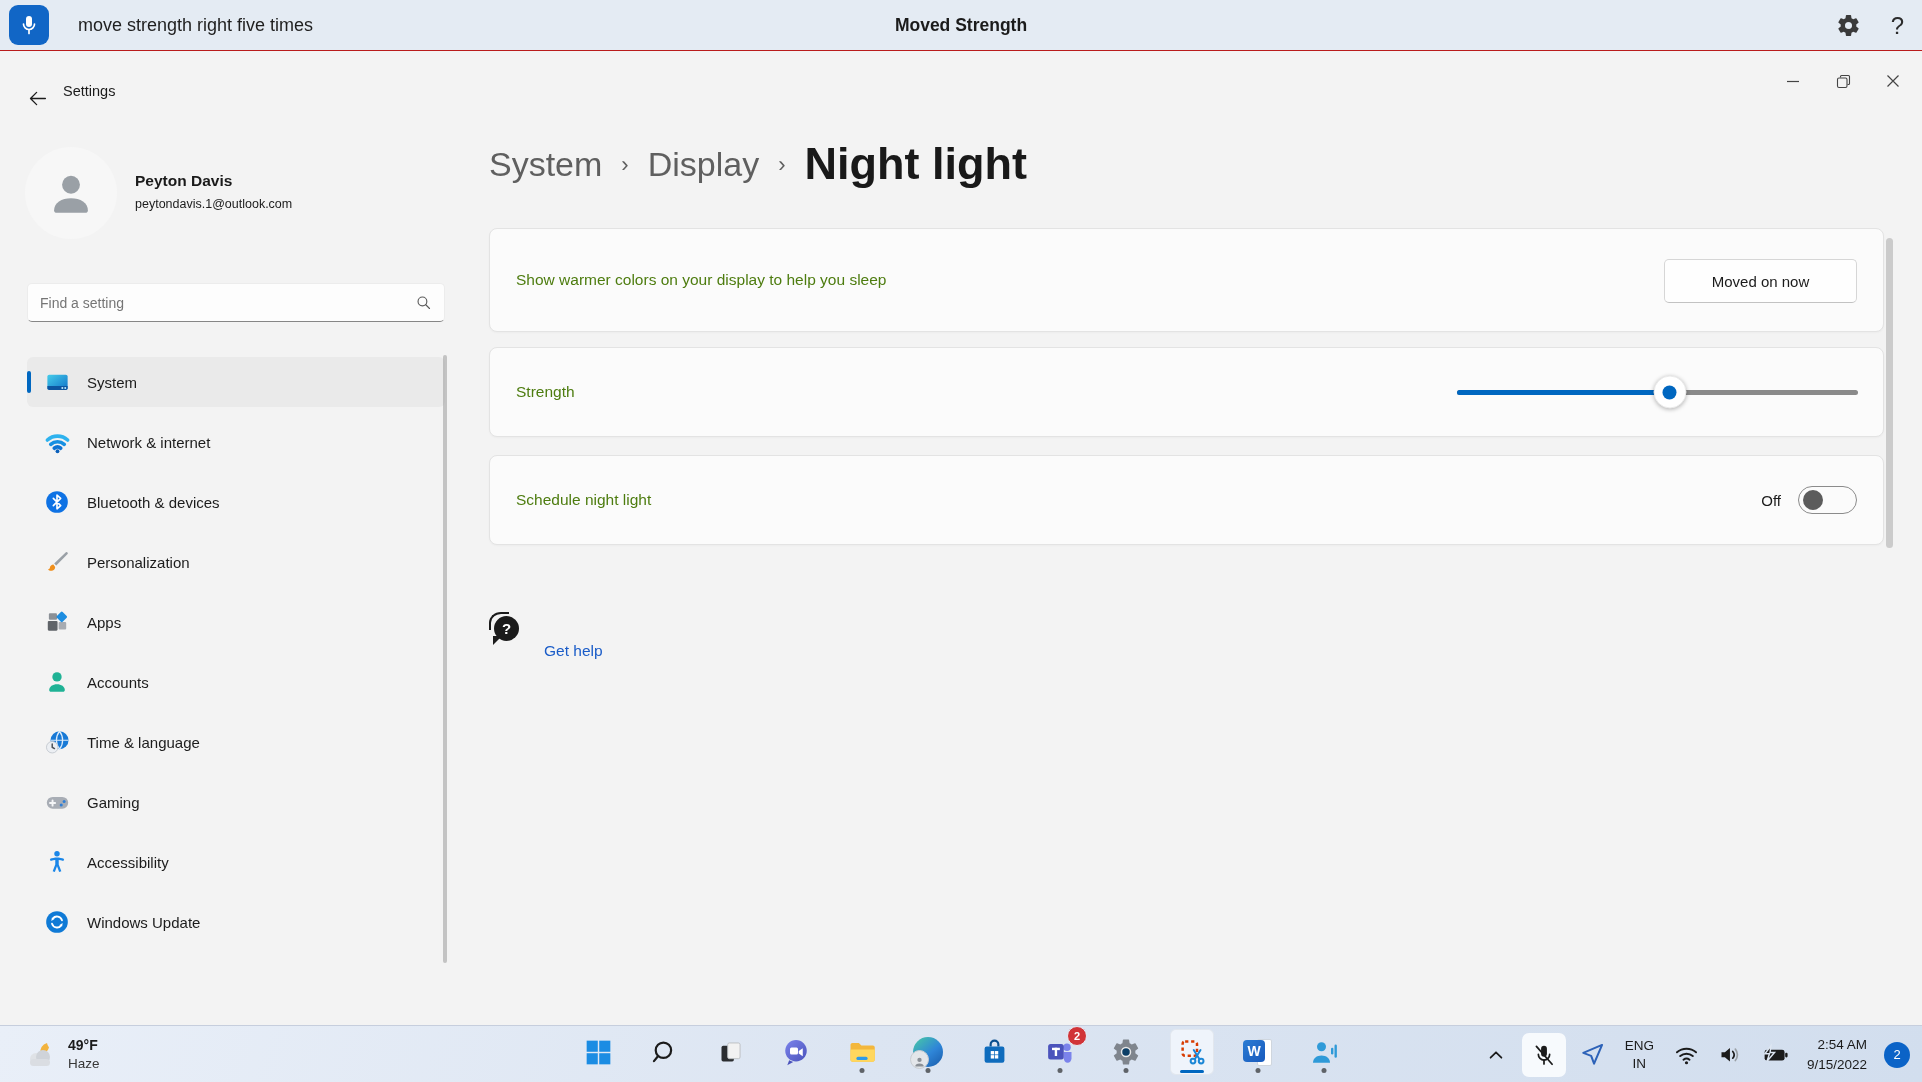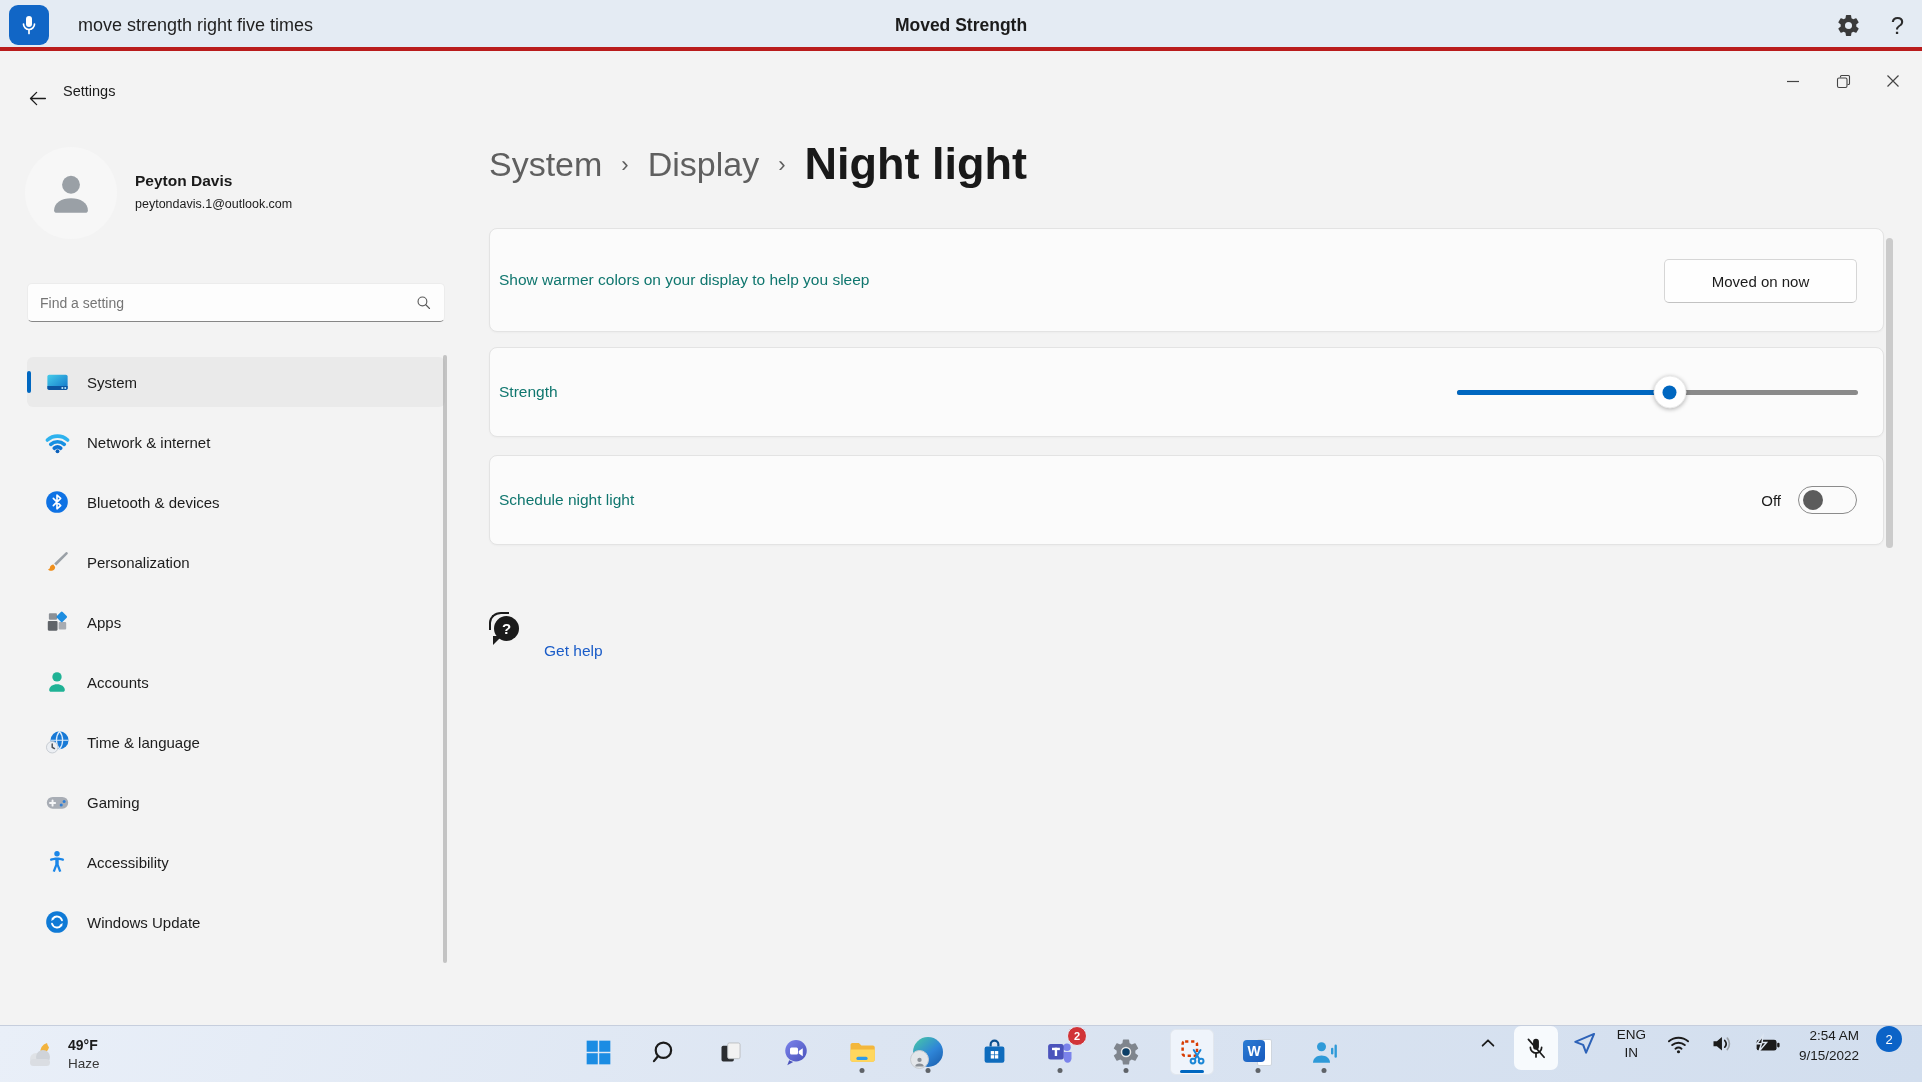--- a/index.html
+++ b/index.html
@@ -1,19 +1,19 @@
 <!DOCTYPE html>
 <html><head>
 <meta charset="utf-8">
 <style>
   html,body{margin:0;padding:0;background:#222;}
   .screen{position:relative;width:1922px;height:1082px;background:#f3f3f3;overflow:hidden;
           font-family:"Liberation Sans", sans-serif;box-shadow:inset 0 0 0 2px #5a5f66;}
   
-  .abar{position:absolute;left:0;top:0;width:100%;height:51px;background:#e4ebf3;border-bottom:4px solid #b91c1c;box-sizing:border-box;}
+  .abar{position:absolute;left:0;top:0;width:100%;height:51px;background:#e4ebf3;border-bottom:1px solid #b91c1c;box-sizing:border-box;}
   .mic-tile{position:absolute;left:9px;top:5px;width:40px;height:40px;border-radius:9px;background:#1166c6;display:flex;align-items:center;justify-content:center;}
   .abar-cmd{position:absolute;left:78px;top:0;height:51px;line-height:51px;font-size:18px;color:#1f1f1f;}
   .abar-title{position:absolute;left:0;right:0;top:0;height:51px;line-height:51px;text-align:center;font-size:17.5px;font-weight:700;color:#1b1b1b;pointer-events:none;}
   .abar-right{position:absolute;right:18px;top:0;height:51px;display:flex;align-items:center;gap:30px;}
   .abar-help{font-size:24px;color:#2b2b2b;line-height:1;}
   
   .win{position:absolute;left:0;top:51px;width:100%;height:974px;background:#f3f3f3;}
   .back-btn{position:absolute;left:20px;top:30px;width:34px;height:34px;display:flex;align-items:center;justify-content:center;border-radius:4px;}
   .win-title{position:absolute;left:63px;top:32px;font-size:14.5px;color:#1b1b1b;}
   .win-ctrls{position:absolute;right:4px;top:8px;display:flex;}
@@ -32,21 +32,21 @@
   .nav-row.sel .acc{display:block;}
   .nav-ic{width:28px;height:28px;margin-left:16px;display:flex;align-items:center;justify-content:center;}
   .nav-lb{margin-left:16px;font-size:15px;color:#1c1c1c;}
   .side-scroll{position:absolute;left:443px;top:304px;width:3.5px;height:608px;background:#9b9b9b;opacity:.55;border-radius:2px;}
   
   .crumbs{position:absolute;left:489px;top:87px;display:flex;align-items:center;}
   .crumb{font-size:34px;color:#5f5f5f;}
   .crumb-sep{font-size:22px;color:#5f5f5f;margin:0 19px;transform:translateY(1px);}
   .crumb-cur{font-size:45px;color:#191919;font-weight:700;}
   .card{position:absolute;left:489px;width:1395px;background:#fbfbfb;border:1px solid #e3e3e3;border-radius:8px;box-sizing:border-box;box-shadow:0 1px 2px rgba(0,0,0,.03);}
-  .card-lb{position:absolute;left:9px;top:50%;transform:translateY(-50%);font-size:15.5px;color:#0f766e;}
+  .card-lb{position:absolute;left:26px;top:50%;transform:translateY(-50%);font-size:15.5px;color:#4d7c0f;}
   .card1{top:177px;height:104px;}
   .card2{top:296px;height:90px;}
   .card3{top:404px;height:90px;}
   .btn{position:absolute;right:26px;top:30px;width:193px;height:44px;background:#fefefe;border:1px solid #d6d6d6;border-bottom-color:#c2c2c2;border-radius:5px;font-size:15px;color:#1b1b1b;display:flex;align-items:center;justify-content:center;font-family:inherit;}
   .slider{position:absolute;right:25px;top:50%;transform:translateY(-50%);width:401px;height:32px;}
   .sl-track{position:absolute;left:0;right:0;top:14px;height:4.5px;border-radius:3px;background:#8a8a8a;}
   .sl-fill{position:absolute;left:0;top:14px;height:4.5px;border-radius:3px;background:#0067c0;}
   .sl-handle{position:absolute;top:16px;width:31px;height:31px;border-radius:50%;background:#fff;border:1px solid #eaeaea;box-shadow:0 1px 4px rgba(0,0,0,.28);transform:translate(-50%,-50%);display:flex;align-items:center;justify-content:center;}
   .sl-dot{width:14px;height:14px;border-radius:50%;background:#0067c0;}
   .toggle-wrap{position:absolute;right:26px;top:50%;transform:translateY(-50%);display:flex;align-items:center;gap:17px;}
@@ -70,21 +70,21 @@
   .tapp.active{background:#eff4fb;box-shadow:inset 0 0 0 1px rgba(0,0,0,.05);}
   .run-dot{position:absolute;bottom:2px;left:50%;transform:translateX(-50%);width:5px;height:5px;border-radius:50%;background:#5f6368;}
   .act-pill{position:absolute;bottom:2px;left:50%;transform:translateX(-50%);width:24px;height:3.5px;border-radius:3px;background:#0067c0;}
   .badge{position:absolute;top:-3px;right:-5px;width:18px;height:18px;border-radius:50%;background:#d13438;color:#fff;font-size:11px;font-weight:700;display:flex;align-items:center;justify-content:center;border:1.5px solid #e6ecf5;}
   .word-ic{position:relative;width:30px;height:30px;}
   .word-page{position:absolute;right:1px;top:2px;width:13px;height:25px;background:#fff;border:1px solid #cfd6de;border-radius:2px;}
   .word-sq{position:absolute;left:0;top:3px;width:22px;height:22px;border-radius:4px;background:linear-gradient(135deg,#2b7cd3,#185abd);color:#fff;font-size:14px;font-weight:700;display:flex;align-items:center;justify-content:center;}
   .edge-ic{position:relative;width:30px;height:30px;}
   .edge-ball{position:absolute;inset:0;border-radius:50%;background:linear-gradient(140deg,#46c5a8 5%,#2f86d8 55%,#1b5fae 95%);}
   .edge-person{position:absolute;left:-3px;bottom:-2px;width:17px;height:17px;border-radius:50%;background:#e3e6ea;display:flex;align-items:flex-end;justify-content:center;overflow:hidden;border:1px solid #c9cdd2;}
-  .tray{position:absolute;right:20px;top:0;height:57px;display:flex;align-items:flex-start;gap:9px;}
+  .tray{position:absolute;right:12px;top:0;height:57px;display:flex;align-items:center;gap:9px;}
   .tray-item{display:flex;align-items:center;justify-content:center;border-radius:6px;padding:4px;}
   .mic-mute-tile{width:44px;height:44px;background:rgba(253,254,255,.85);border-radius:7px;display:flex;align-items:center;justify-content:center;}
   .lang{font-size:13.5px;color:#1b1b1b;text-align:center;line-height:1.3;padding:0 6px;}
   .clock{font-size:13.5px;color:#1b1b1b;text-align:right;line-height:1.45;padding:0 4px;}
   .nbadge{width:26px;height:26px;border-radius:50%;background:#0b63c7;color:#fff;font-size:13px;display:flex;align-items:center;justify-content:center;margin-left:4px;}
 </style>
 </head>
 <body>
 
 <div class="screen">

